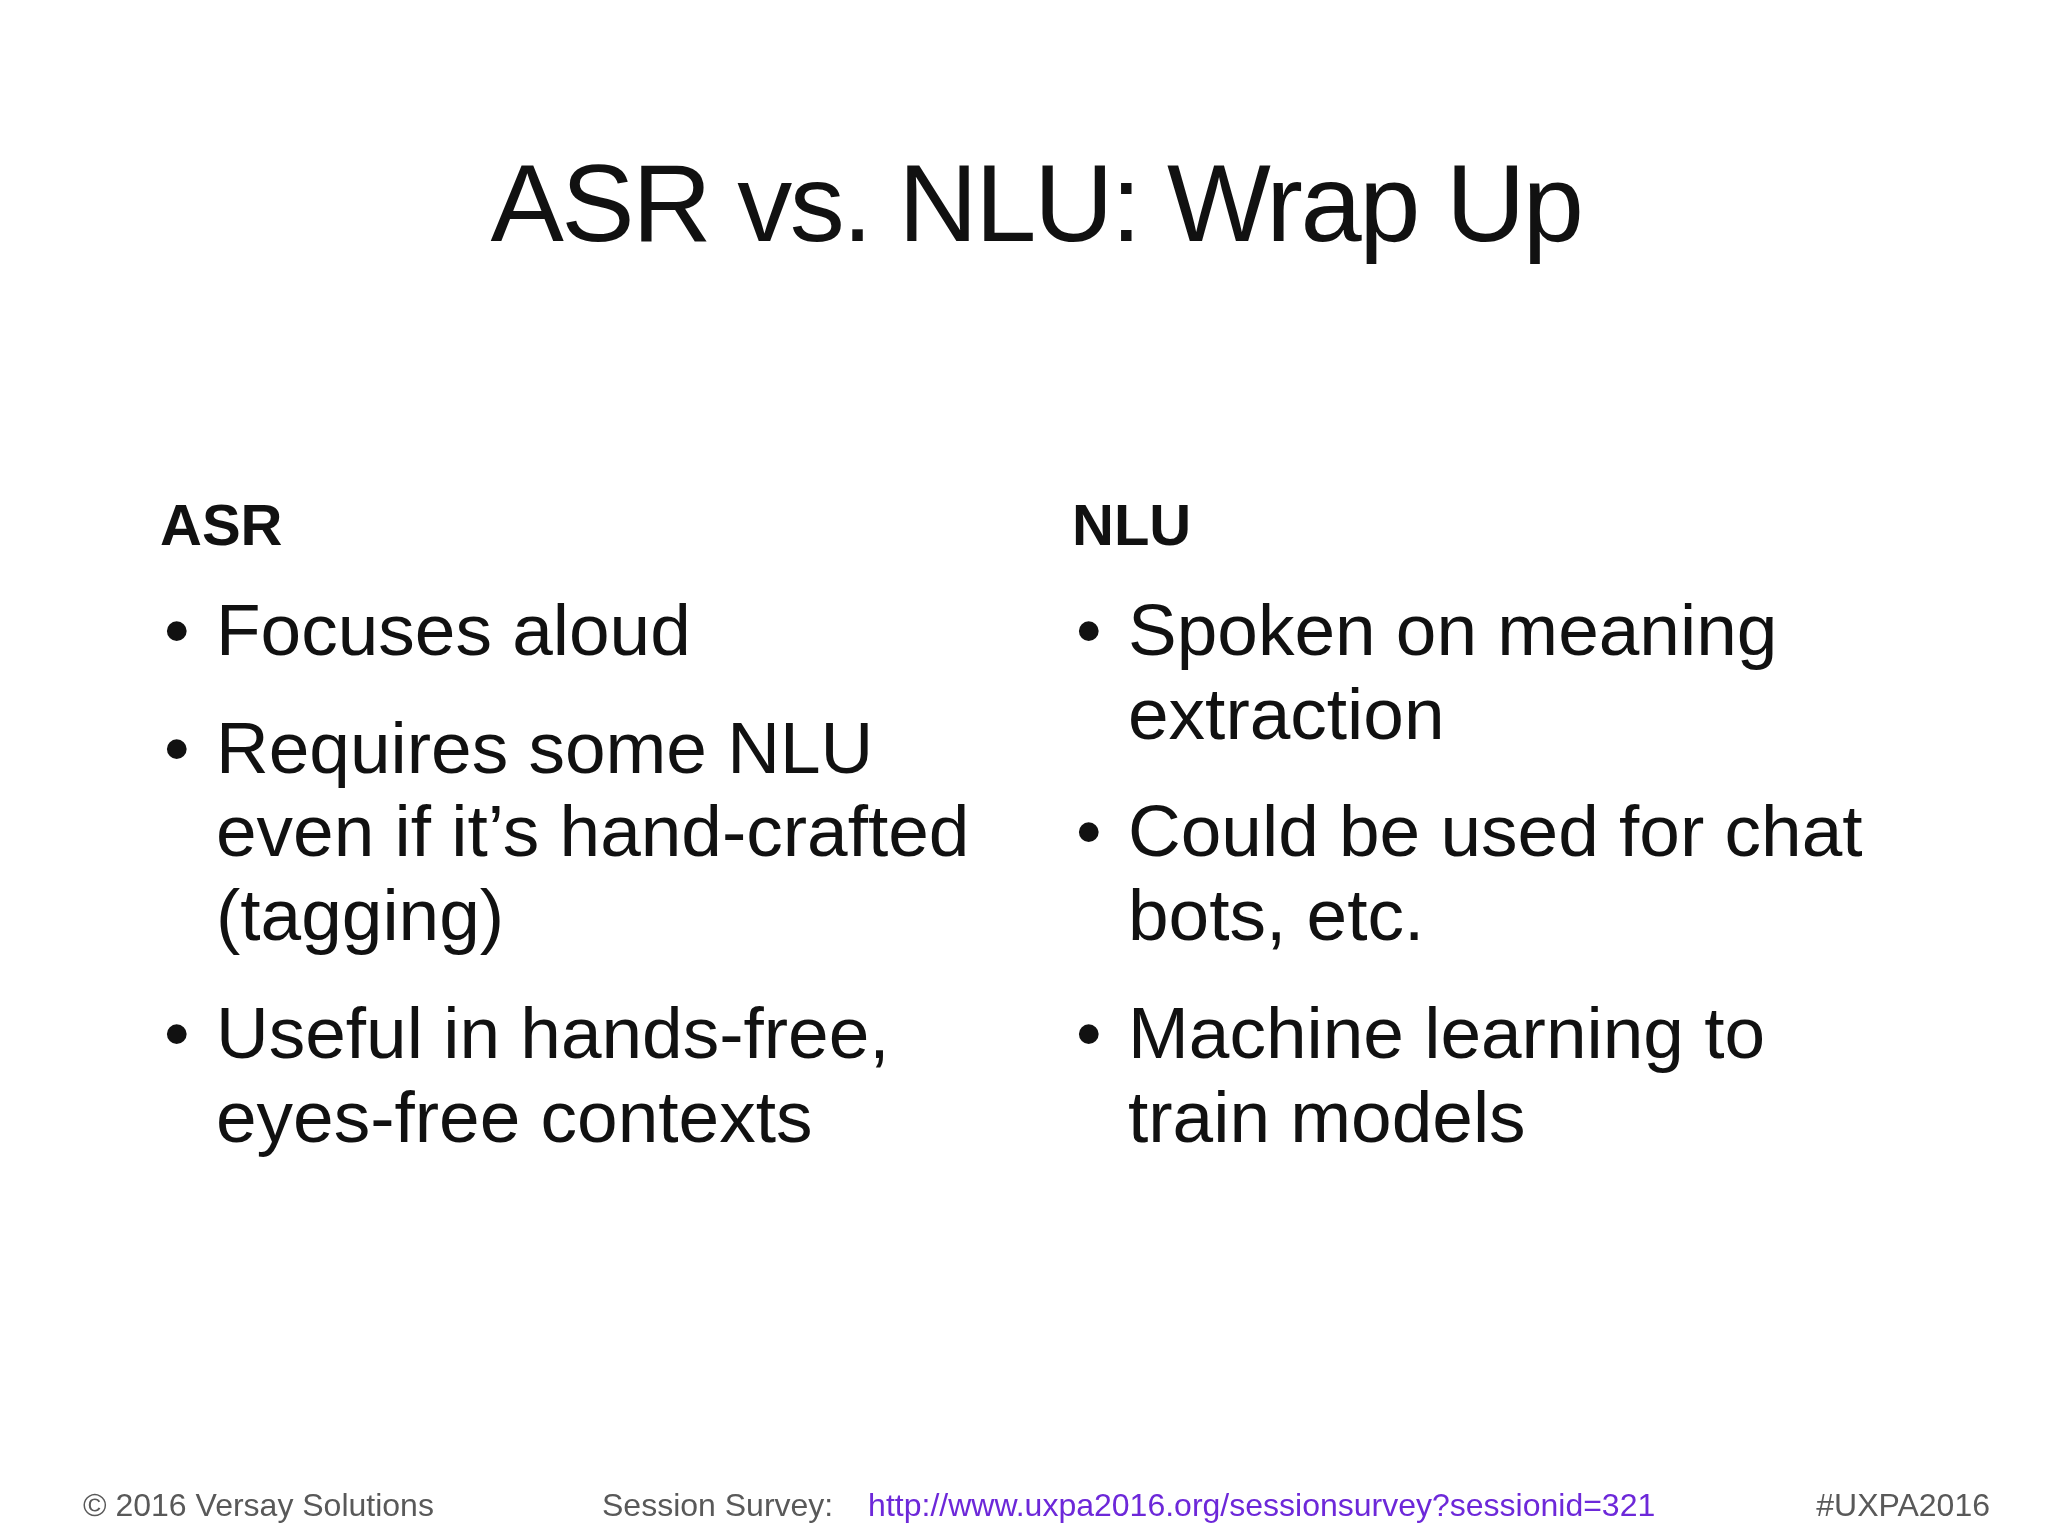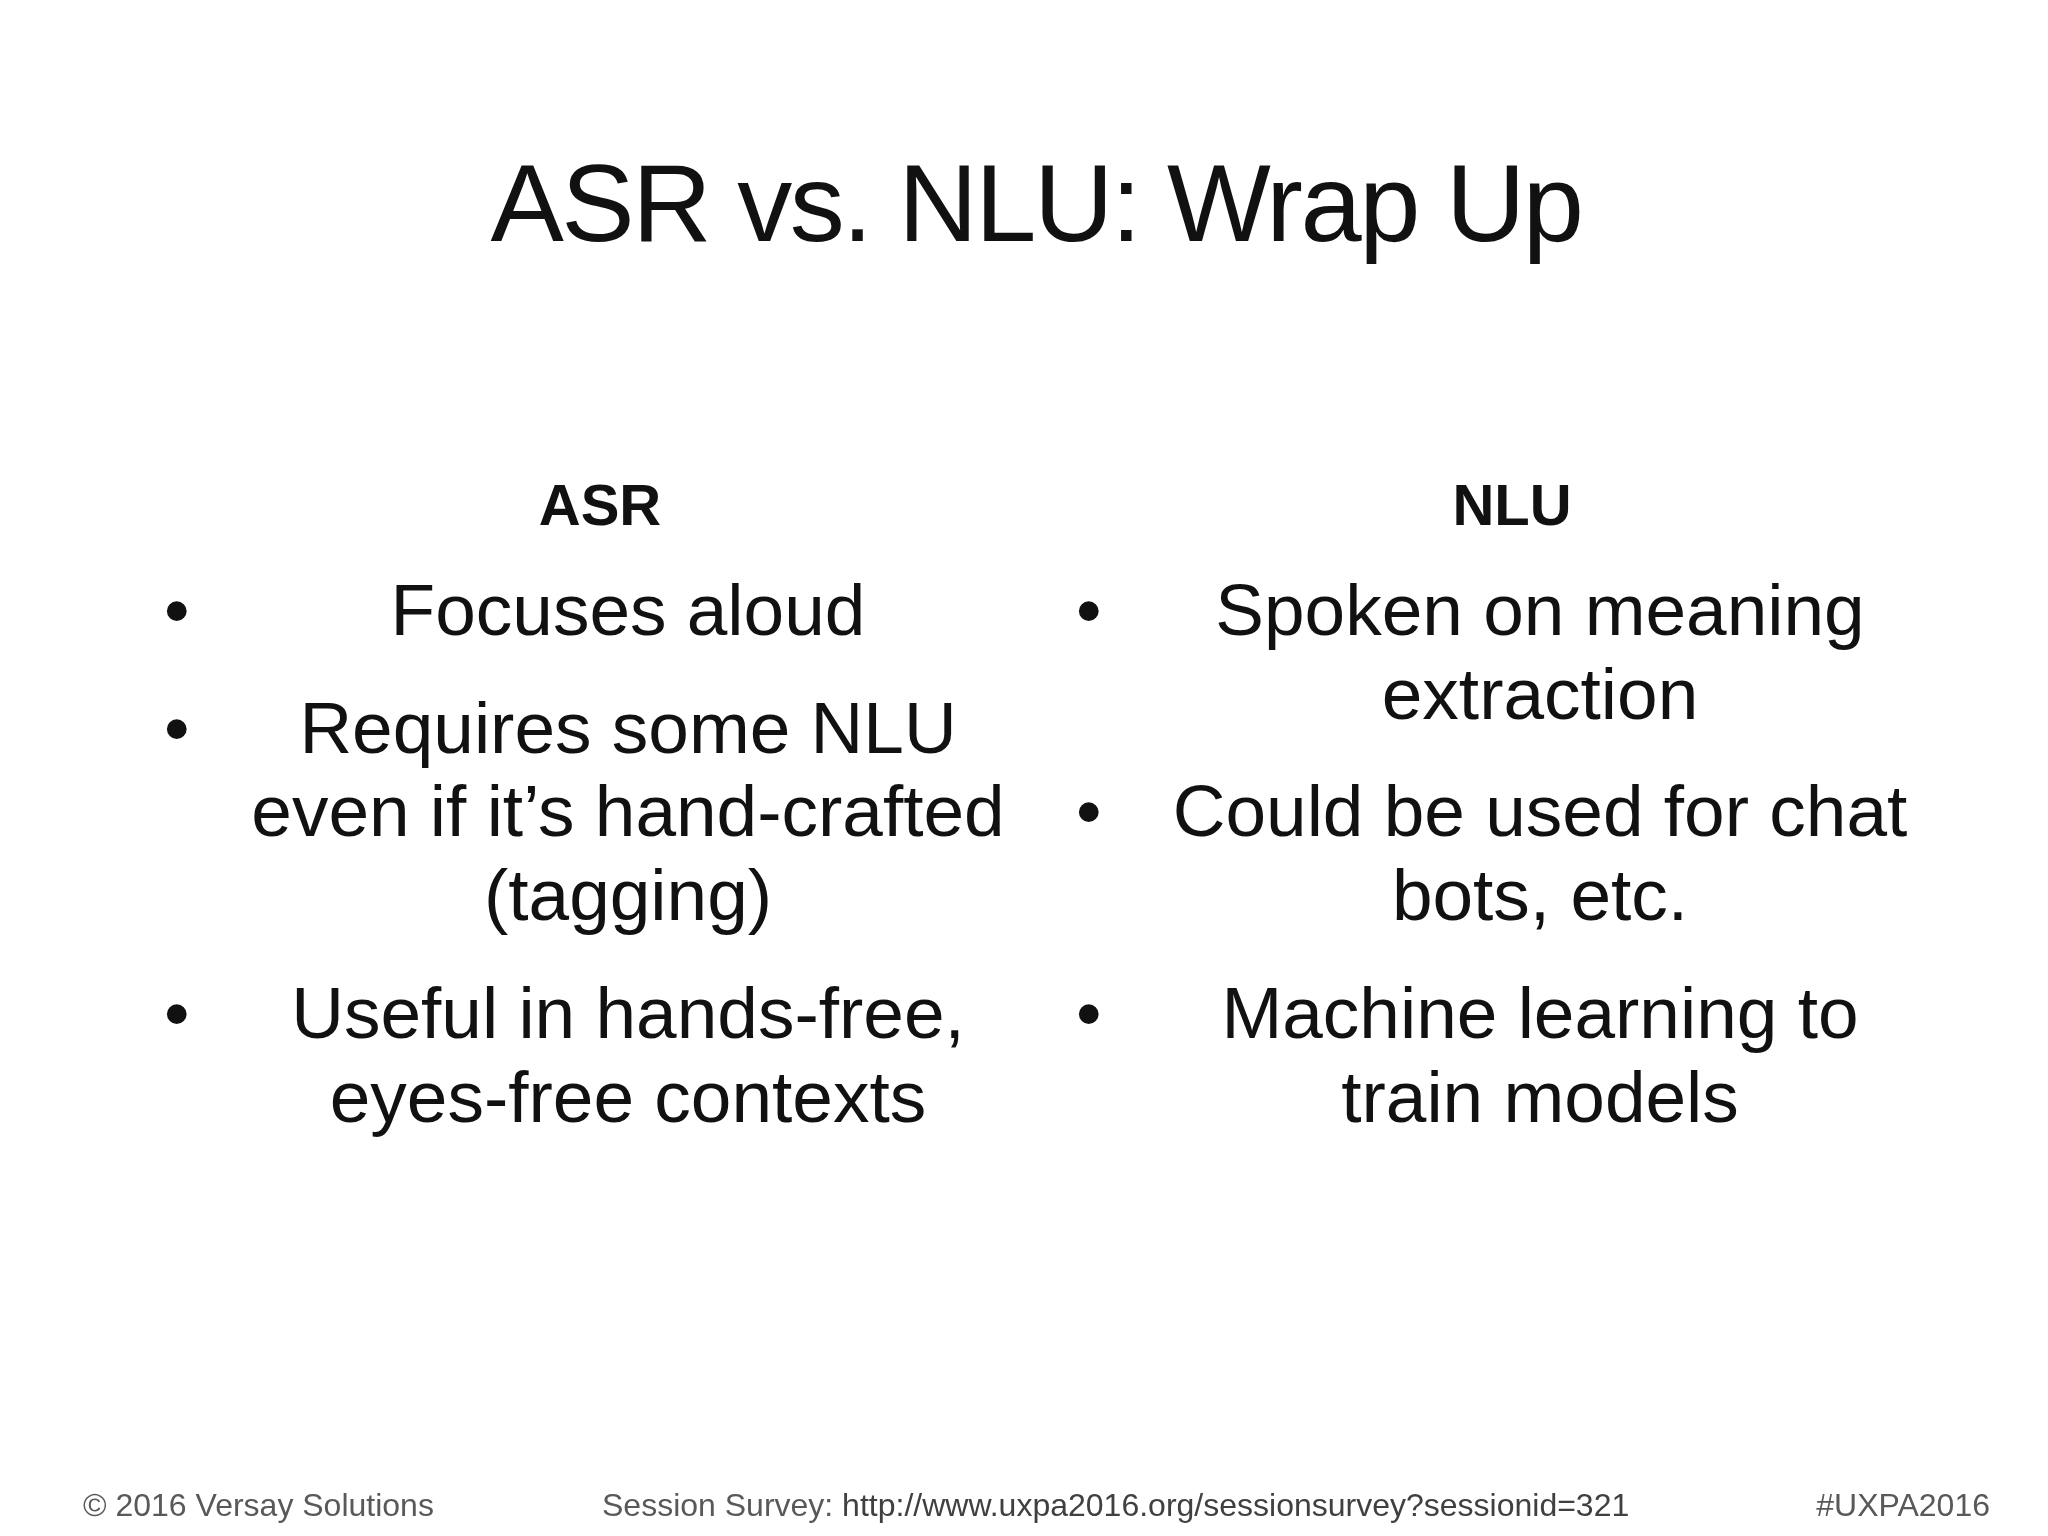--- a/index.html
+++ b/index.html
@@ -23,23 +23,22 @@
     width: 100%;
     text-align: center;
     font-size: 110px;
     line-height: 1.15;
     font-weight: 400;
     letter-spacing: -2.5px;
     color: #111111;
   }
   .column {
     position: absolute;
-    top: 470px;
+    top: 490px;
     width: 880px;
-    text-align: center;
   }
   .column-left  { left: 160px; }
   .column-right { left: 1072px; }
   .column-header {
     font-size: 58px;
     font-weight: 700;
     line-height: 1.2;
     margin-bottom: 28px;
     color: #111111;
   }
@@ -65,21 +64,21 @@
     position: absolute;
     top: 1486px;
     font-size: 32px;
     line-height: 1.2;
     color: #595959;
     white-space: nowrap;
   }
   .footer-left  { left: 40px; margin-left: 43px; }
   .footer-center{ left: 602px; }
   .footer-right { right: 58px; }
-  .survey-url   { color: #404040; }
+  .survey-url   { color: #6d28d9; margin-left: 26px; }
 </style>
 </head>
 <body>
 
 <div class="slide">
 
   <div class="slide-title">ASR vs. NLU: Wrap Up</div>
 
   <div class="column column-left">
     <div class="column-header">ASR</div>

